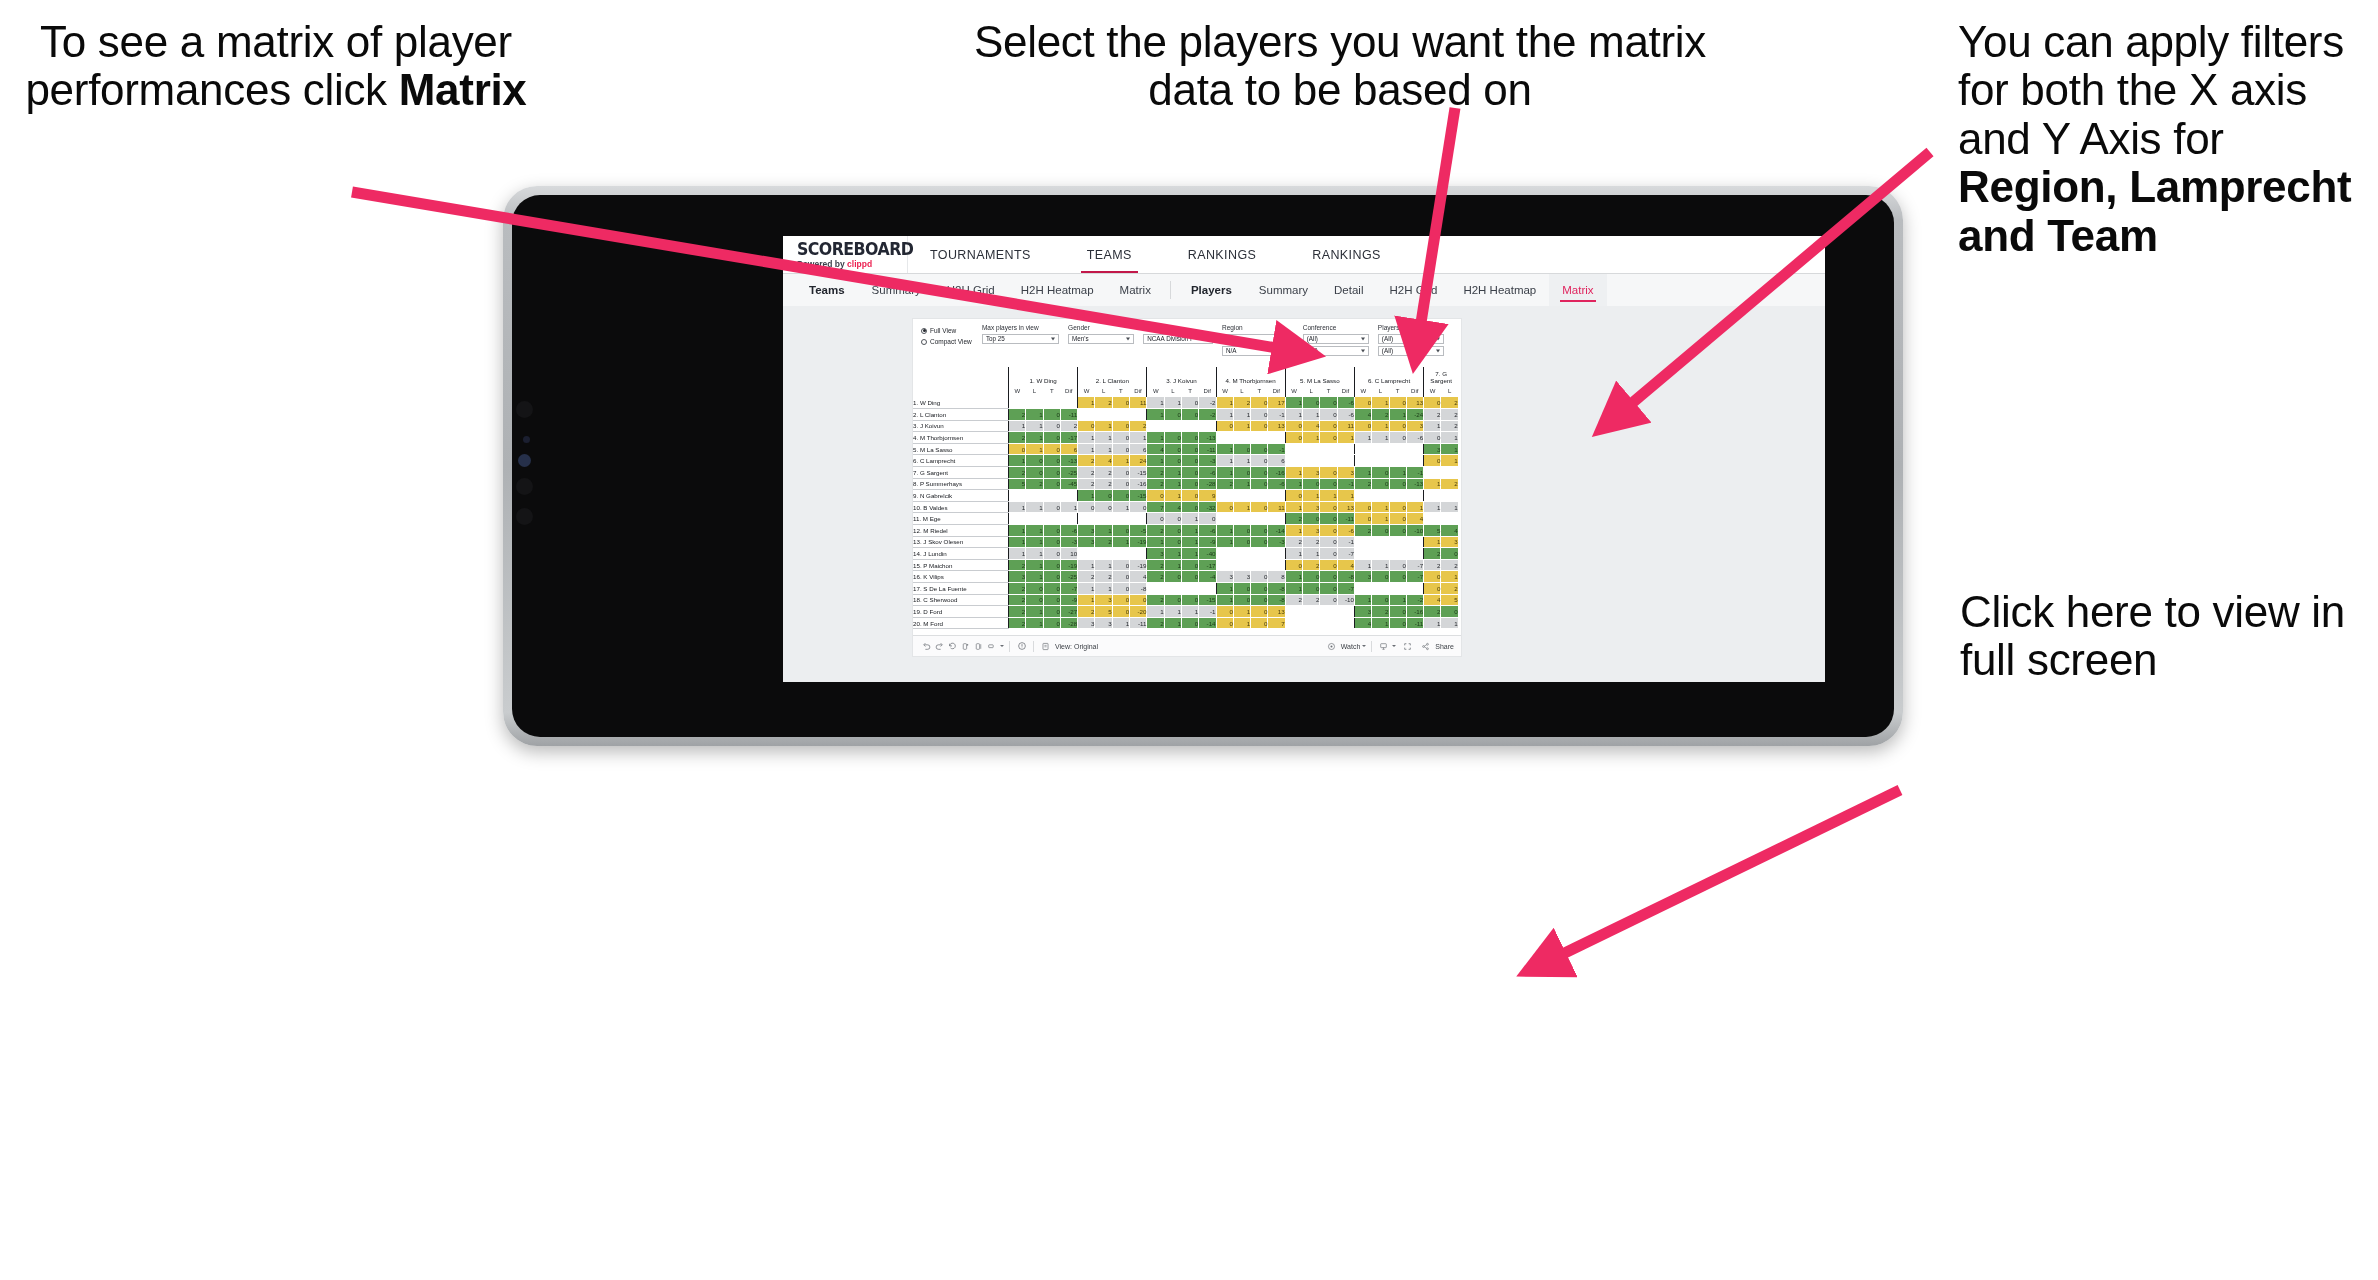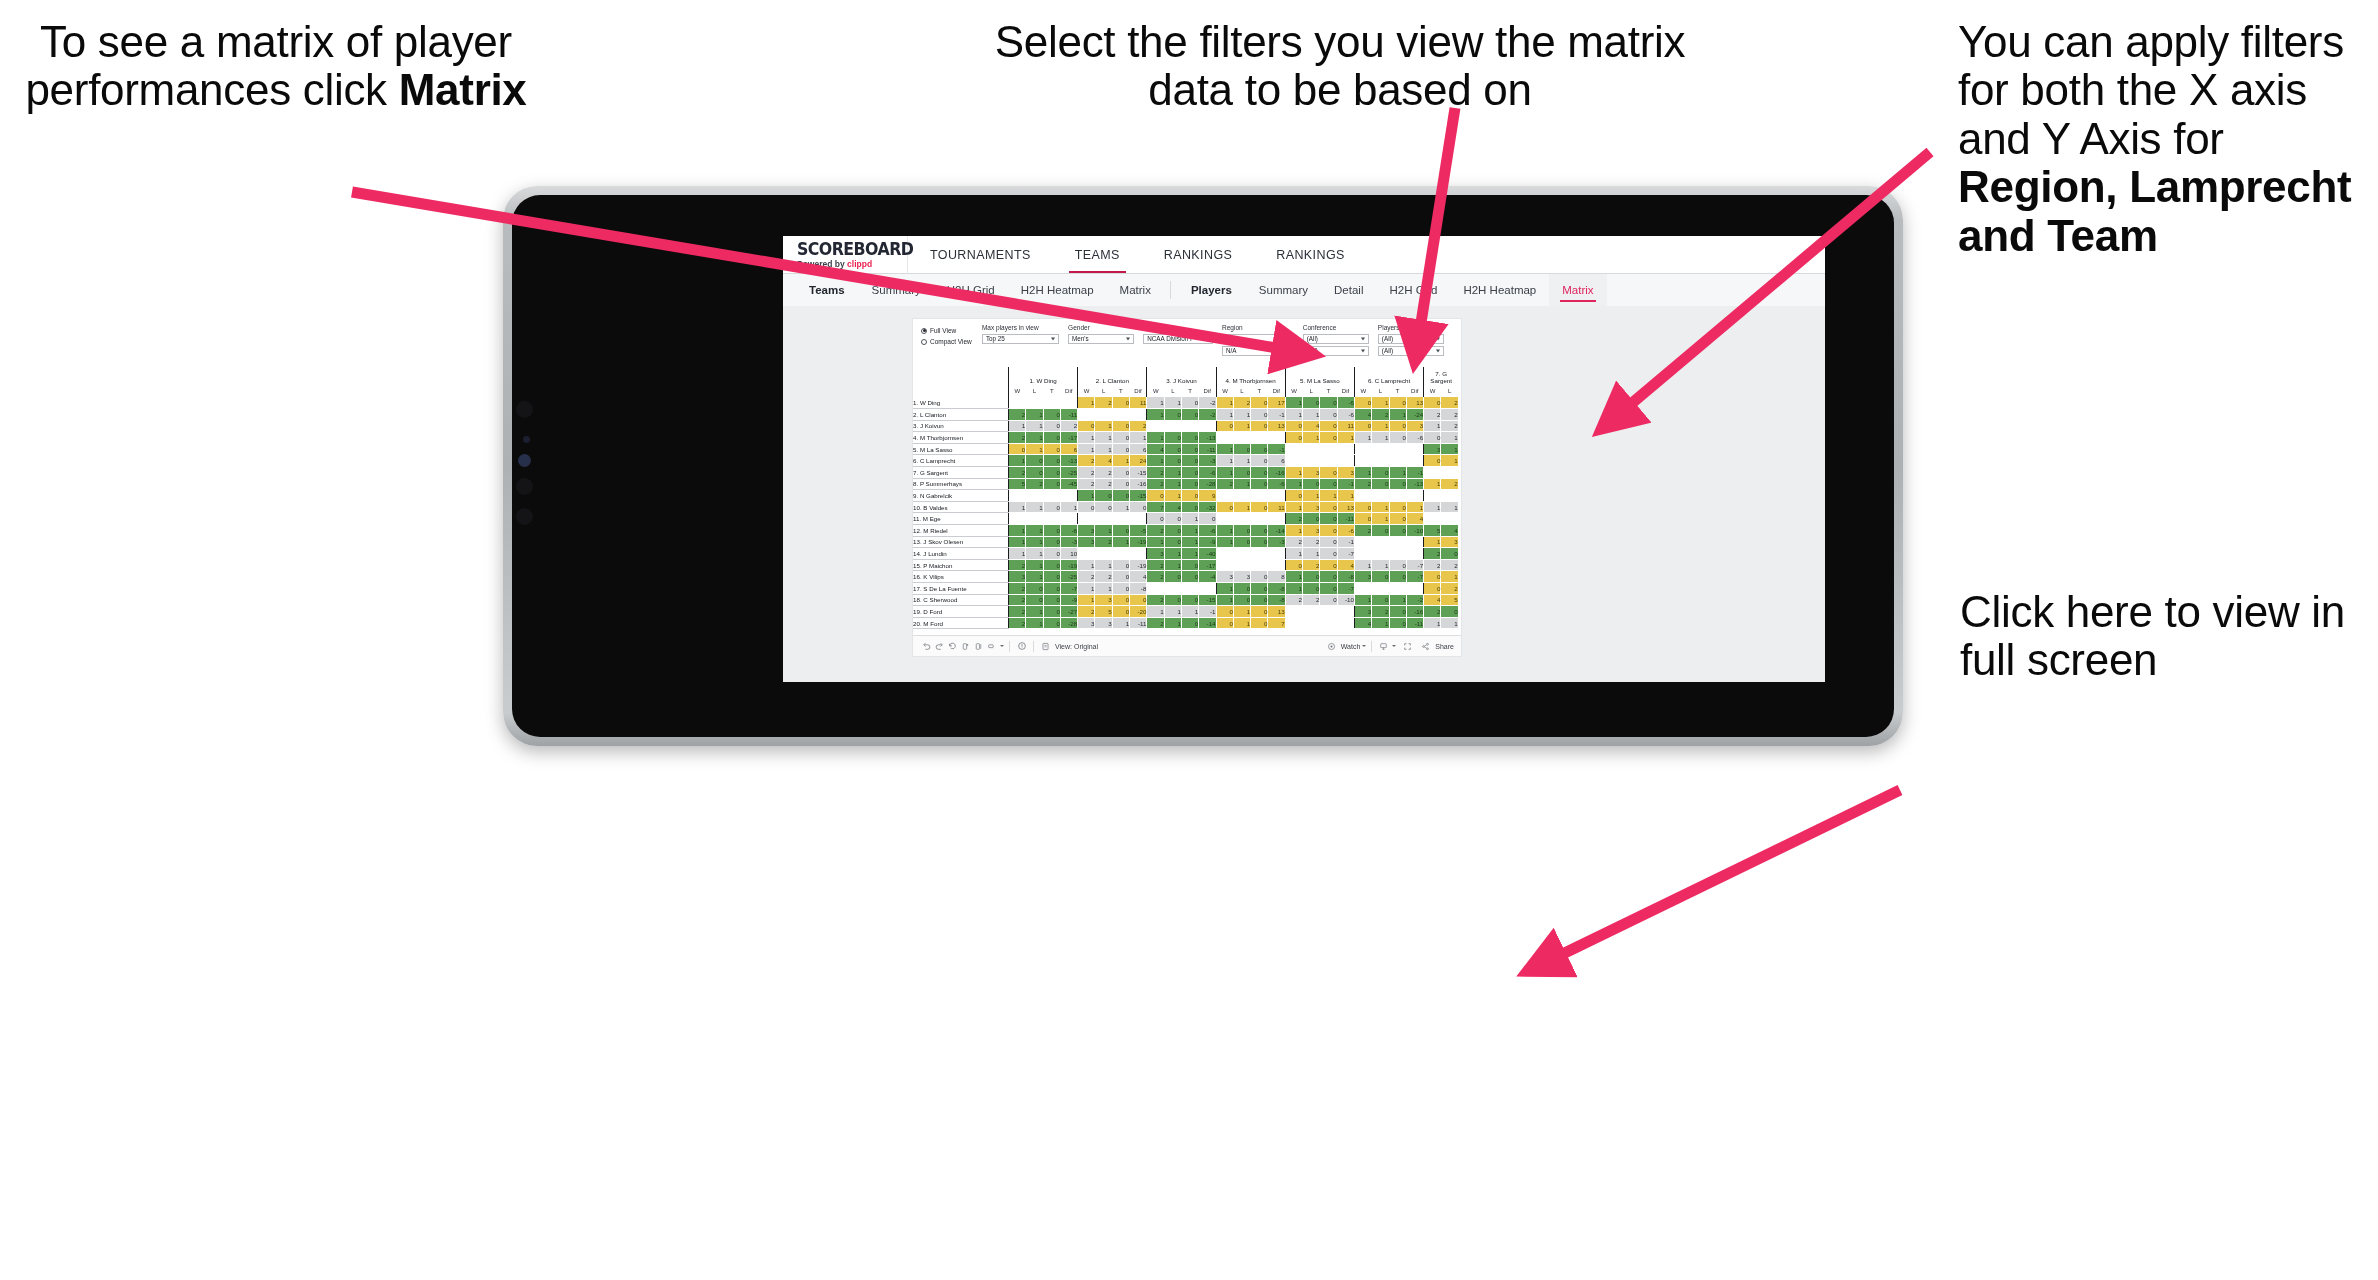--- a/index.html
+++ b/index.html
@@ -63,21 +63,21 @@
     width:125px;display:flex;flex-direction:column;justify-content:center;
     padding-left:14px;border-right:1px solid #e6e8ea;box-sizing:border-box;
   }
   .brand-name{
     font-family:"DejaVu Sans", sans-serif;
     font-weight:700;font-size:17px;letter-spacing:-0.6px;color:#232733;line-height:1;
     transform:scaleX(.93);transform-origin:left center;
   }
   .brand-sub{font-size:8.5px;color:#3b3f4a;margin-top:2px;line-height:1;font-weight:600;}
   .brand-sub .cl{color:#eb1e4e;font-weight:700;}
-  .topnav{display:flex;align-items:flex-start;gap:0;}
+  .topnav{display:flex;align-items:flex-start;gap:12px;}
   .topnav-item{
     padding:0 22px;height:100%;display:flex;align-items:center;
     font-size:12.5px;color:#2b2f38;letter-spacing:.4px;position:relative;
   }
   .topnav-item.active:after{
     content:"";position:absolute;left:16px;right:16px;bottom:0;height:2.5px;background:#c2184a;
   }
 
   .app-subbar{
     height:33px;background:#f6f7f8;display:flex;align-items:center;
@@ -177,21 +177,21 @@
   .caret{
     width:0;height:0;border-left:2.2px solid transparent;border-right:2.2px solid transparent;
     border-top:2.8px solid #6a6e74;margin-left:2px;
   }
 </style>
 </head>
 <body>
 
 <div class="anno" id="anno-matrix"><span>To see a matrix of player performances click </span><b>Matrix</b></div>
 
-<div class="anno" id="anno-filters">Select the filters you view the matrix data to be based on</div>
+<div class="anno" id="anno-filters">Select the players you want the matrix data to be based on</div>
 
 <div class="anno" id="anno-axis"><span>You  can apply filters for both the X axis and Y Axis for </span><b>Region, Lamprecht and Team</b></div>
 
 <div class="anno" id="anno-full">Click here to view in full screen</div>
 
 <svg id="arrows" viewBox="0 0 2378 1280">
   <defs>
     <marker id="ah" markerWidth="5" markerHeight="5" refX="2.6" refY="2.5" orient="auto">
       <path d="M0,0 L5,2.5 L0,5 Z" fill="#ee2a63"></path>
     </marker>

